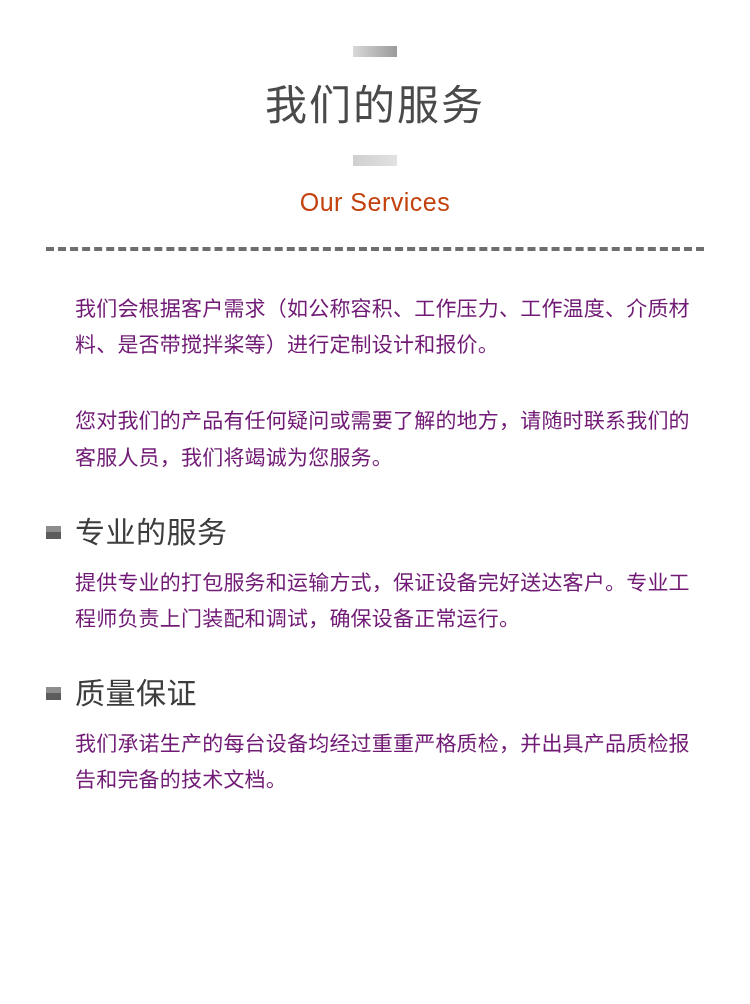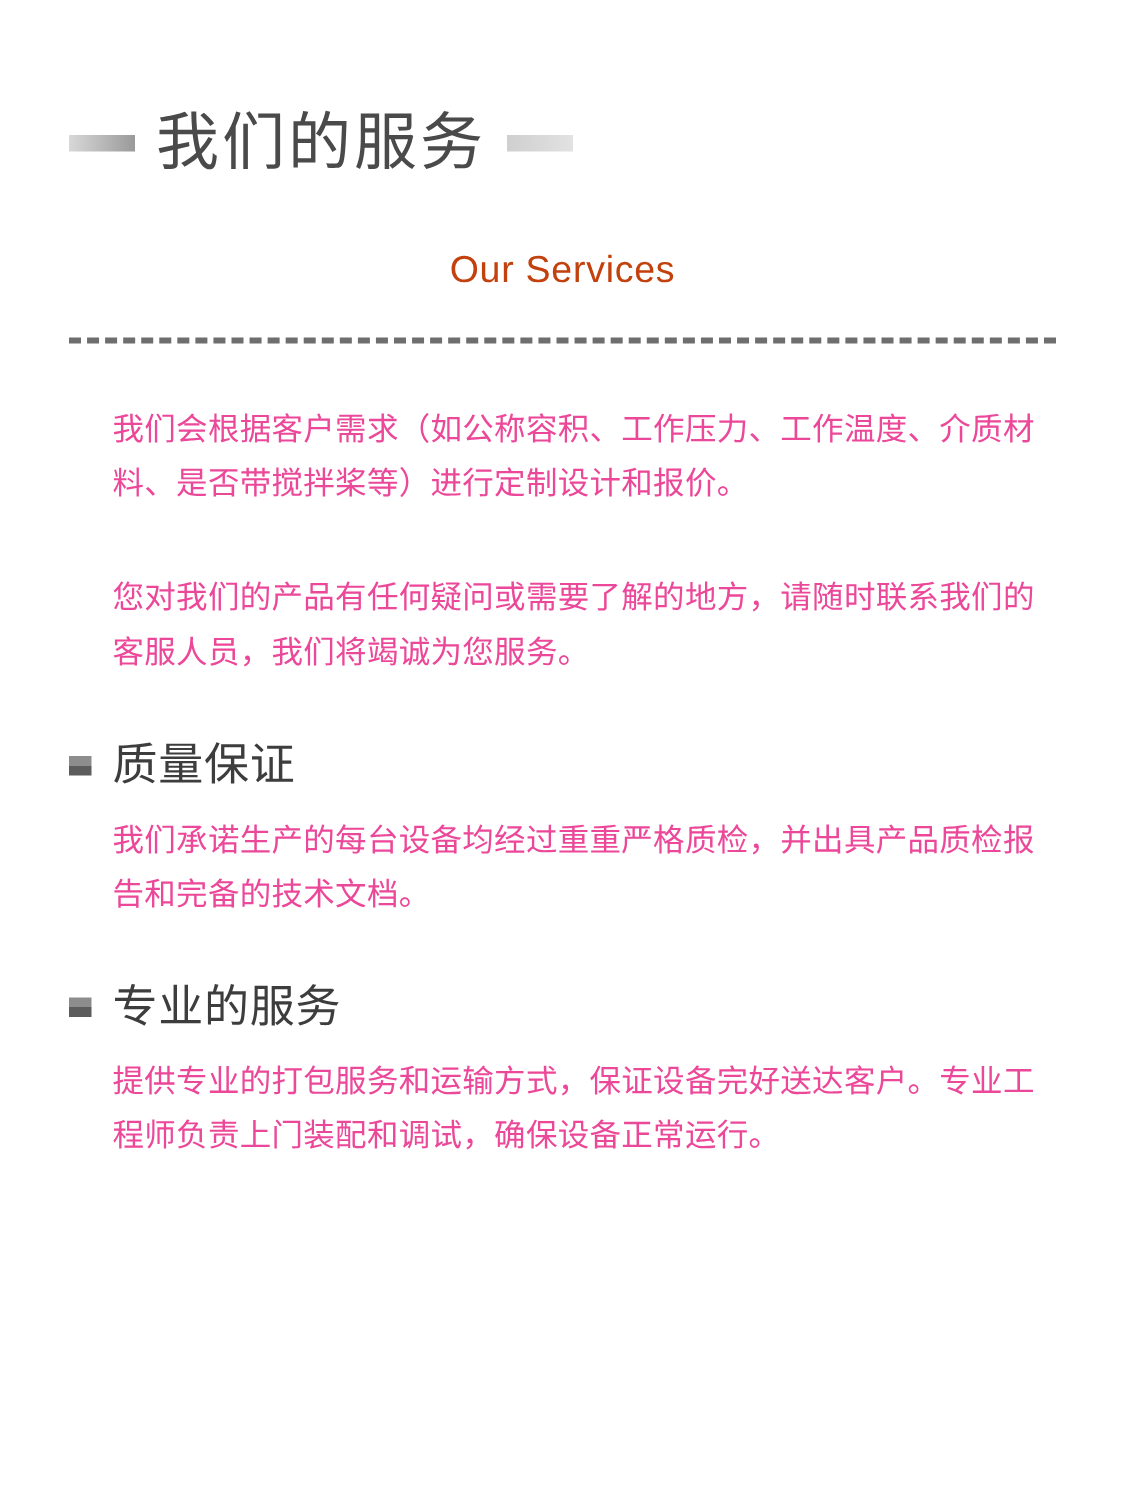--- a/index.html
+++ b/index.html
@@ -25,21 +25,21 @@
 
   
   .header {
     padding-top: 46px;
     text-align: center;
   }
   .title-row {
     display: flex;
     align-items: center;
     justify-content: flex-start;
-    gap: 14px;
+    flex-direction: column;
   }
   .title-rule {
     display: block;
     width: 44px;
     height: 11px;
     background: linear-gradient(to right, #d8d8d8, #9a9a9a);
   }
   .title-rule.right {
     background: linear-gradient(to right, #cfcfcf, #e2e2e2);
   }
@@ -91,21 +91,21 @@
     line-height: 1.1;
     color: #3d3d3d;
     font-weight: 400;
     letter-spacing: 0.5px;
   }
   .section-body {
     margin-top: 16px;
     padding-left: 29px;
     font-size: 21px;
     line-height: 1.72;
-    color: #ec4899;
+    color: #701a75;
     letter-spacing: 0.2px;
     max-width: 640px;
   }
   .section-body p {
     margin: 0;
   }
 </style>
 </head>
 <body>
 
@@ -131,31 +131,31 @@
 
     <div class="section">
       <div class="section-body">
         <p>您对我们的产品有任何疑问或需要了解的地方，请随时联系我们的客服人员，我们将竭诚为您服务。</p>
       </div>
     </div>
 
     <div class="section">
       <div class="section-head">
         <span class="bullet"></span>
+        <div class="section-title">专业的服务</div>
+      </div>
+      <div class="section-body">
+        <p>提供专业的打包服务和运输方式，保证设备完好送达客户。专业工程师负责上门装配和调试，确保设备正常运行。</p>
+      </div>
+    </div>
+
+    <div class="section">
+      <div class="section-head">
+        <span class="bullet"></span>
         <div class="section-title">质量保证</div>
       </div>
       <div class="section-body">
         <p>我们承诺生产的每台设备均经过重重严格质检，并出具产品质检报告和完备的技术文档。</p>
       </div>
     </div>
 
-    <div class="section">
-      <div class="section-head">
-        <span class="bullet"></span>
-        <div class="section-title">专业的服务</div>
-      </div>
-      <div class="section-body">
-        <p>提供专业的打包服务和运输方式，保证设备完好送达客户。专业工程师负责上门装配和调试，确保设备正常运行。</p>
-      </div>
-    </div>
-
   </div>
 </div>
 
 </body></html>

